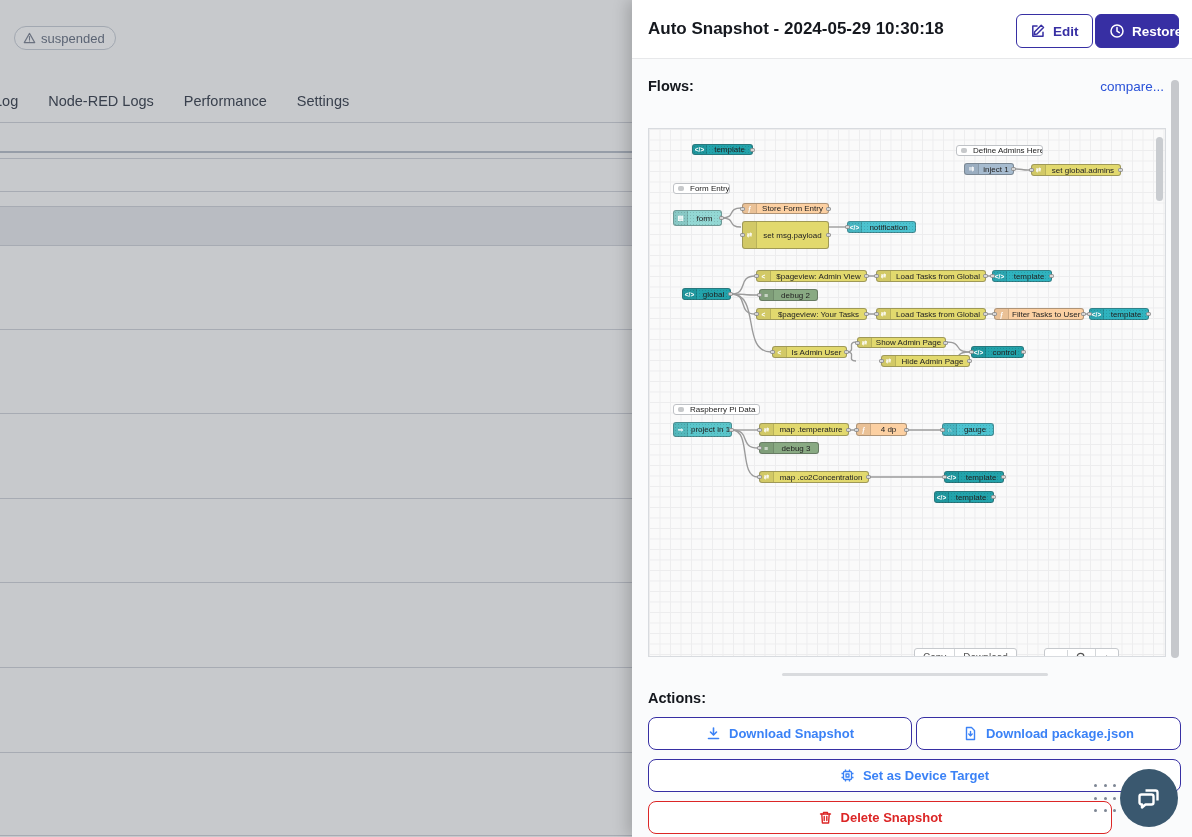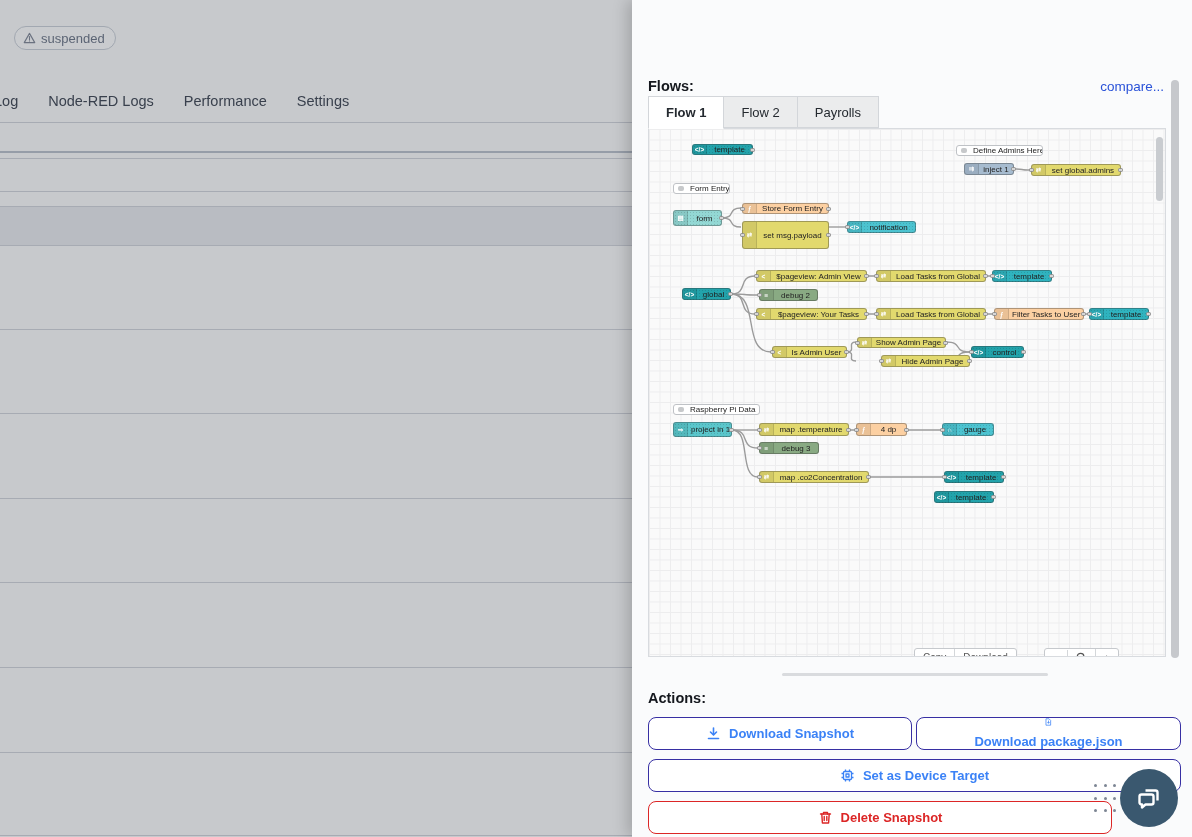--- a/index.html
+++ b/index.html
@@ -98,29 +98,41 @@
       <div class="bk-line" style="top: 413px;"></div>
       <div class="bk-line" style="top: 498px;"></div>
       <div class="bk-line" style="top: 582px;"></div>
       <div class="bk-line" style="top: 667px;"></div>
       <div class="bk-line" style="top: 752px;"></div>
       <div class="bk-line" style="top: 835px;"></div>
     </div>
 </div>
 
 <div class="drawer">
+  <div class="drawer-header">
+    <div class="drawer-title">Auto Snapshot - 2024-05-29 10:30:18</div>
+    <div class="hbtn btn-edit">
+      <svg width="16" height="16" viewBox="0 0 16 16" fill="none" stroke="currentColor" stroke-width="1.5" stroke-linecap="round" stroke-linejoin="round">
+          <path d="M13 9.2 V13.2 H2.8 V3 H7"></path>
+          <path d="M11.2 2.2 l2.3 2.3 L7 11 l-2.9.6.6-2.9 Z"></path>
+        </svg>
+      <span>Edit</span>
+    </div>
+    <div class="hbtn btn-restore">
+      <svg width="16" height="16" viewBox="0 0 16 16" fill="none" stroke="currentColor" stroke-width="1.5" stroke-linecap="round">
+          <circle cx="8" cy="8" r="6"></circle>
+          <path d="M8 4.6 V8 l2.3 1.6"></path>
+        </svg>
+      <span>Restore</span>
+    </div>
+  </div>
 
   <div class="flows-label">Flows:</div>
   <div class="compare-link">compare...</div>
 
-  <div class="tabs">
-    <div class="tab active">Flow 1</div>
-    <div class="tab">Flow 2</div>
-    <div class="tab">Payrolls</div>
-  </div>
 
   <div class="canvas" id="flow-canvas">
     <svg class="wires" id="wire-layer" viewBox="0 0 518 529">
         <path d="M365 40 C377 40 369 41 381 41" fill="none" stroke="#9b9b9b" stroke-width="1.4"></path>
         <path d="M73 89 C87.25 89 77.75 79 92 79" fill="none" stroke="#9b9b9b" stroke-width="1.4"></path>
         <path d="M73 89 C87.25 89 77.75 98 92 98" fill="none" stroke="#9b9b9b" stroke-width="1.4"></path>
         <path d="M180 98 C192.75 98 184.25 98 197 98" fill="none" stroke="#9b9b9b" stroke-width="1.4"></path>
         <path d="M82 165 C100 165 88 147 106 147" fill="none" stroke="#9b9b9b" stroke-width="1.4"></path>
         <path d="M82 165 C102.25 165 88.75 166 109 166" fill="none" stroke="#9b9b9b" stroke-width="1.4"></path>
         <path d="M82 165 C100 165 88 185 106 185" fill="none" stroke="#9b9b9b" stroke-width="1.4"></path>
@@ -338,21 +350,21 @@
   <div class="actions-label">Actions:</div>
 
   <div class="abtn indigo" style="left:16px;top:717px;width:264px;">
     <svg width="15" height="15" viewBox="0 0 15 15" fill="none" stroke="currentColor" stroke-width="1.6" stroke-linecap="round" stroke-linejoin="round">
         <path d="M7.5 2 v6.5"></path>
         <path d="M4.5 6 l3 3 3-3"></path>
         <path d="M2.5 12.5 h10"></path>
       </svg>
     <span>Download Snapshot</span>
   </div>
-  <div class="abtn indigo" style="left:284px;top:717px;width:265px;flex-direction:column;">
+  <div class="abtn indigo" style="left:284px;top:717px;width:265px;">
     <svg width="15" height="15" viewBox="0 0 15 15" fill="none" stroke="currentColor" stroke-width="1.4" stroke-linecap="round" stroke-linejoin="round">
         <path d="M3.5 1.5 h5 l3 3 v9 h-8 Z"></path>
         <path d="M7.5 5.5 v4"></path>
         <path d="M5.8 8 l1.7 1.7 L9.2 8"></path>
       </svg>
     <span>Download package.json</span>
   </div>
   <div class="abtn indigo" style="left:16px;top:759px;width:533px;">
     <svg width="15" height="15" viewBox="0 0 15 15" fill="none" stroke="currentColor" stroke-width="1.3" stroke-linejoin="round">
         <rect x="3.5" y="3.5" width="8" height="8" rx="1"></rect>

